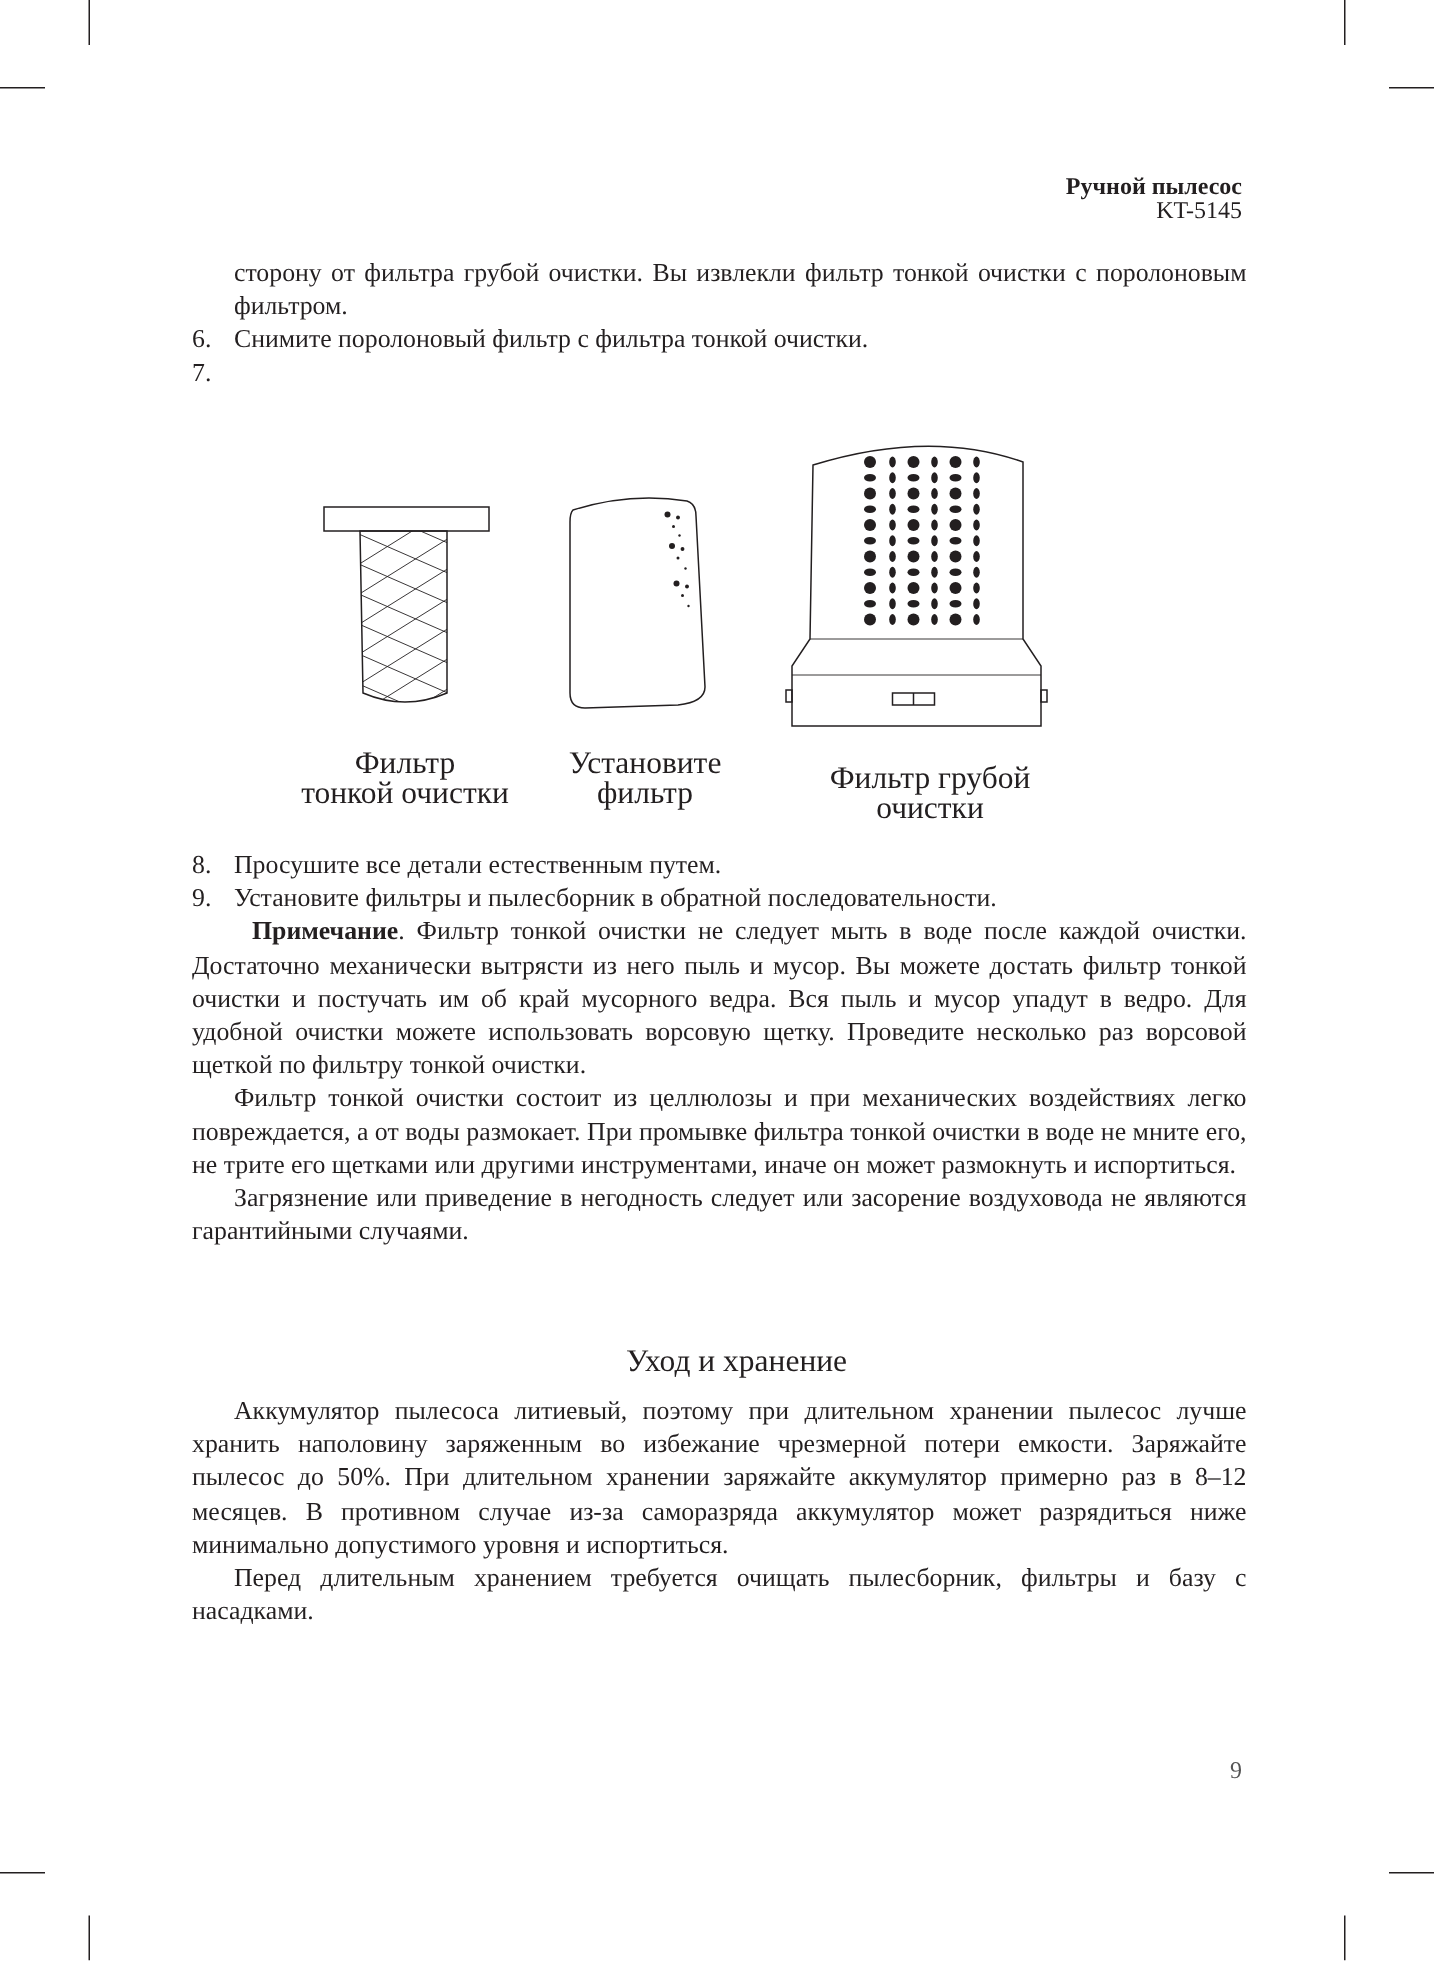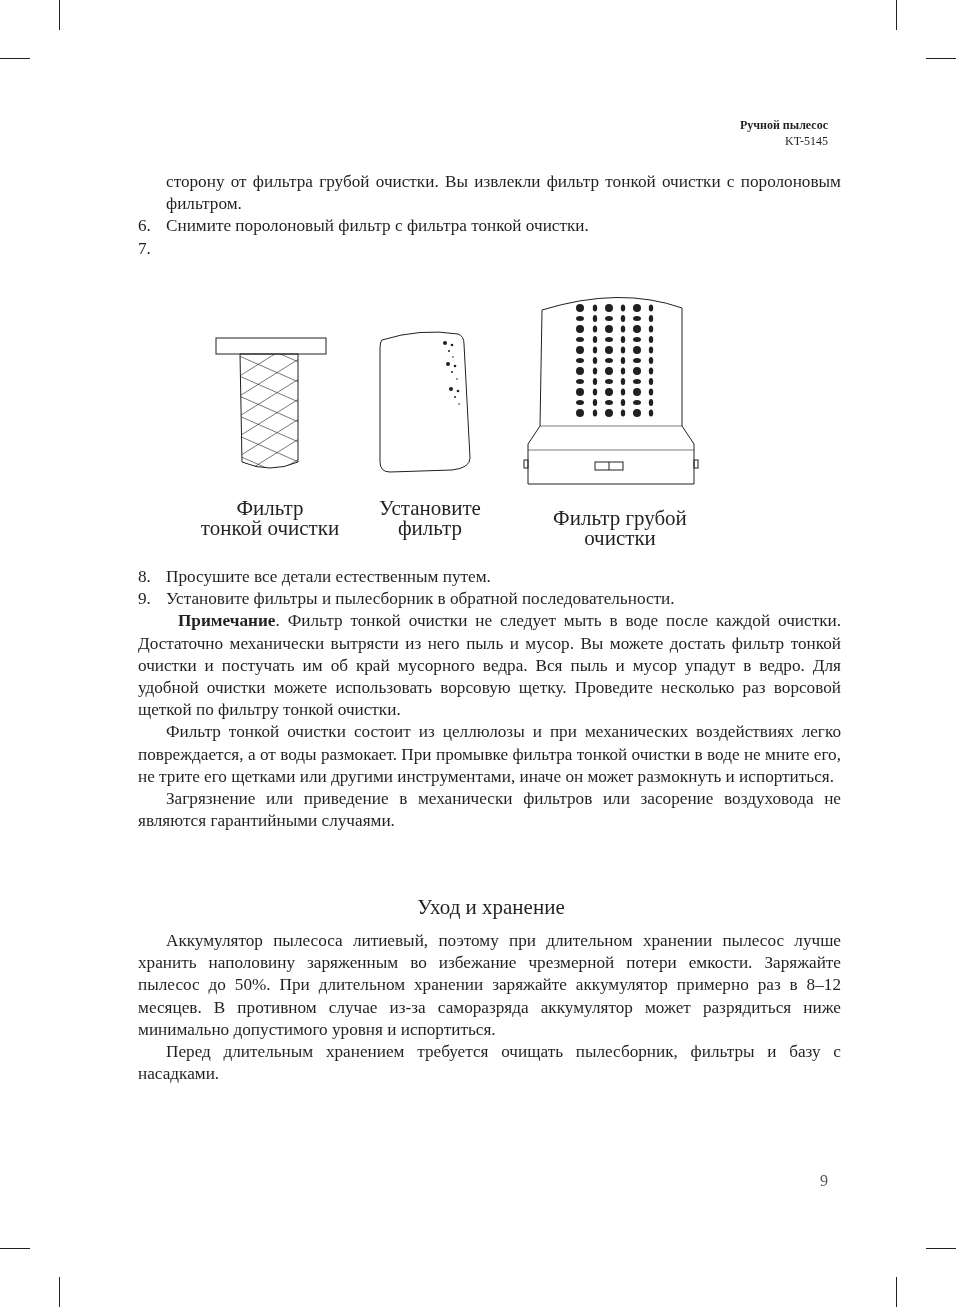--- a/index.html
+++ b/index.html
@@ -1,21 +1,21 @@
 <!DOCTYPE html>
 <html><head>
 <meta charset="utf-8">
 <style>
   html, body { margin: 0; padding: 0; background: #ffffff; }
   body { width: 956px; height: 1307px; position: relative; overflow: hidden;
          font-family: "Liberation Serif", "DejaVu Serif", serif; color: #231f20; }
   .crop { position: absolute; background: #231f20; }
-  .header { position: absolute; right: 128px; top: 117px; text-align: right; font-size: 12px; line-height: 16px; }
+  .header { position: absolute; right: 128px; top: 117px; text-align: right; font-size: 16px; line-height: 16px; }
   .header .t1 { font-weight: bold; }
-  .body-text { position: absolute; left: 138px; width: 703px; font-size: 17.2px; line-height: 22.2px; text-align: justify; }
+  .body-text { position: absolute; left: 128px; width: 703px; font-size: 17.2px; line-height: 22.2px; text-align: justify; }
   .body-text p { margin: 0; }
   .indent { text-indent: 28px; }
   .hang { padding-left: 28px; }
   .li { position: relative; padding-left: 28px; }
   .li .num { position: absolute; left: 0; top: 0; }
   .figure { position: absolute; left: 200px; top: 292px; width: 520px; height: 260px; }
   .caption { position: absolute; text-align: center; font-size: 21px; line-height: 20px; }
   .heading { position: absolute; left: 126px; width: 730px; top: 895px; text-align: center; font-weight: normal; font-size: 21px; }
   .pagenum { position: absolute; right: 128px; top: 1172px; font-size: 16px; color: #555; }
   b { font-weight: bold; margin-left: 12px; }
@@ -189,21 +189,21 @@
   <div class="li">
     <span class="num">8.</span>
     <span>Просушите все детали естественным путем.</span>
   </div>
   <div class="li">
     <span class="num">9.</span>
     <span>Установите фильтры и пылесборник в обратной последовательности.</span>
   </div>
   <p class="indent"><b>Примечание</b><span>. Фильтр тонкой очистки не следует мыть в воде после каждой очистки. Достаточно механически вытрясти из него пыль и мусор. Вы можете достать фильтр тонкой очистки и постучать им об край мусорного ведра. Вся пыль и мусор упадут в ведро. Для удобной очистки можете использовать ворсовую щетку. Проведите несколько раз ворсовой щеткой по фильтру тонкой очистки.</span></p>
   <p class="indent">Фильтр тонкой очистки состоит из целлюлозы и при механических воздействиях легко повреждается, а от воды размокает. При промывке фильтра тонкой очистки в воде не мните его, не трите его щетками или другими инструментами, иначе он может размокнуть и испортиться.</p>
-  <p class="indent">Загрязнение или приведение в механически фильтров или засорение воздуховода не являются гарантийными случаями.</p>
+  <p class="indent">Загрязнение или приведение в негодность следует или засорение воздуховода не являются гарантийными случаями.</p>
 </div>
 
 <div class="heading" style="left:126px;width:730px;">Уход и хранение</div>
 
 <div class="body-text" style="top:930px;">
   <p class="indent">Аккумулятор пылесоса литиевый, поэтому при длительном хранении пылесос лучше хранить наполовину заряженным во избежание чрезмерной потери емкости. Заряжайте пылесос до 50%. При длительном хранении заряжайте аккумулятор примерно раз в 8–12 месяцев. В противном случае из-за саморазряда аккумулятор может разрядиться ниже минимально допустимого уровня и испортиться.</p>
   <p class="indent">Перед длительным хранением требуется очищать пылесборник, фильтры и базу с насадками.</p>
 </div>
 
 <div class="pagenum">9</div>

